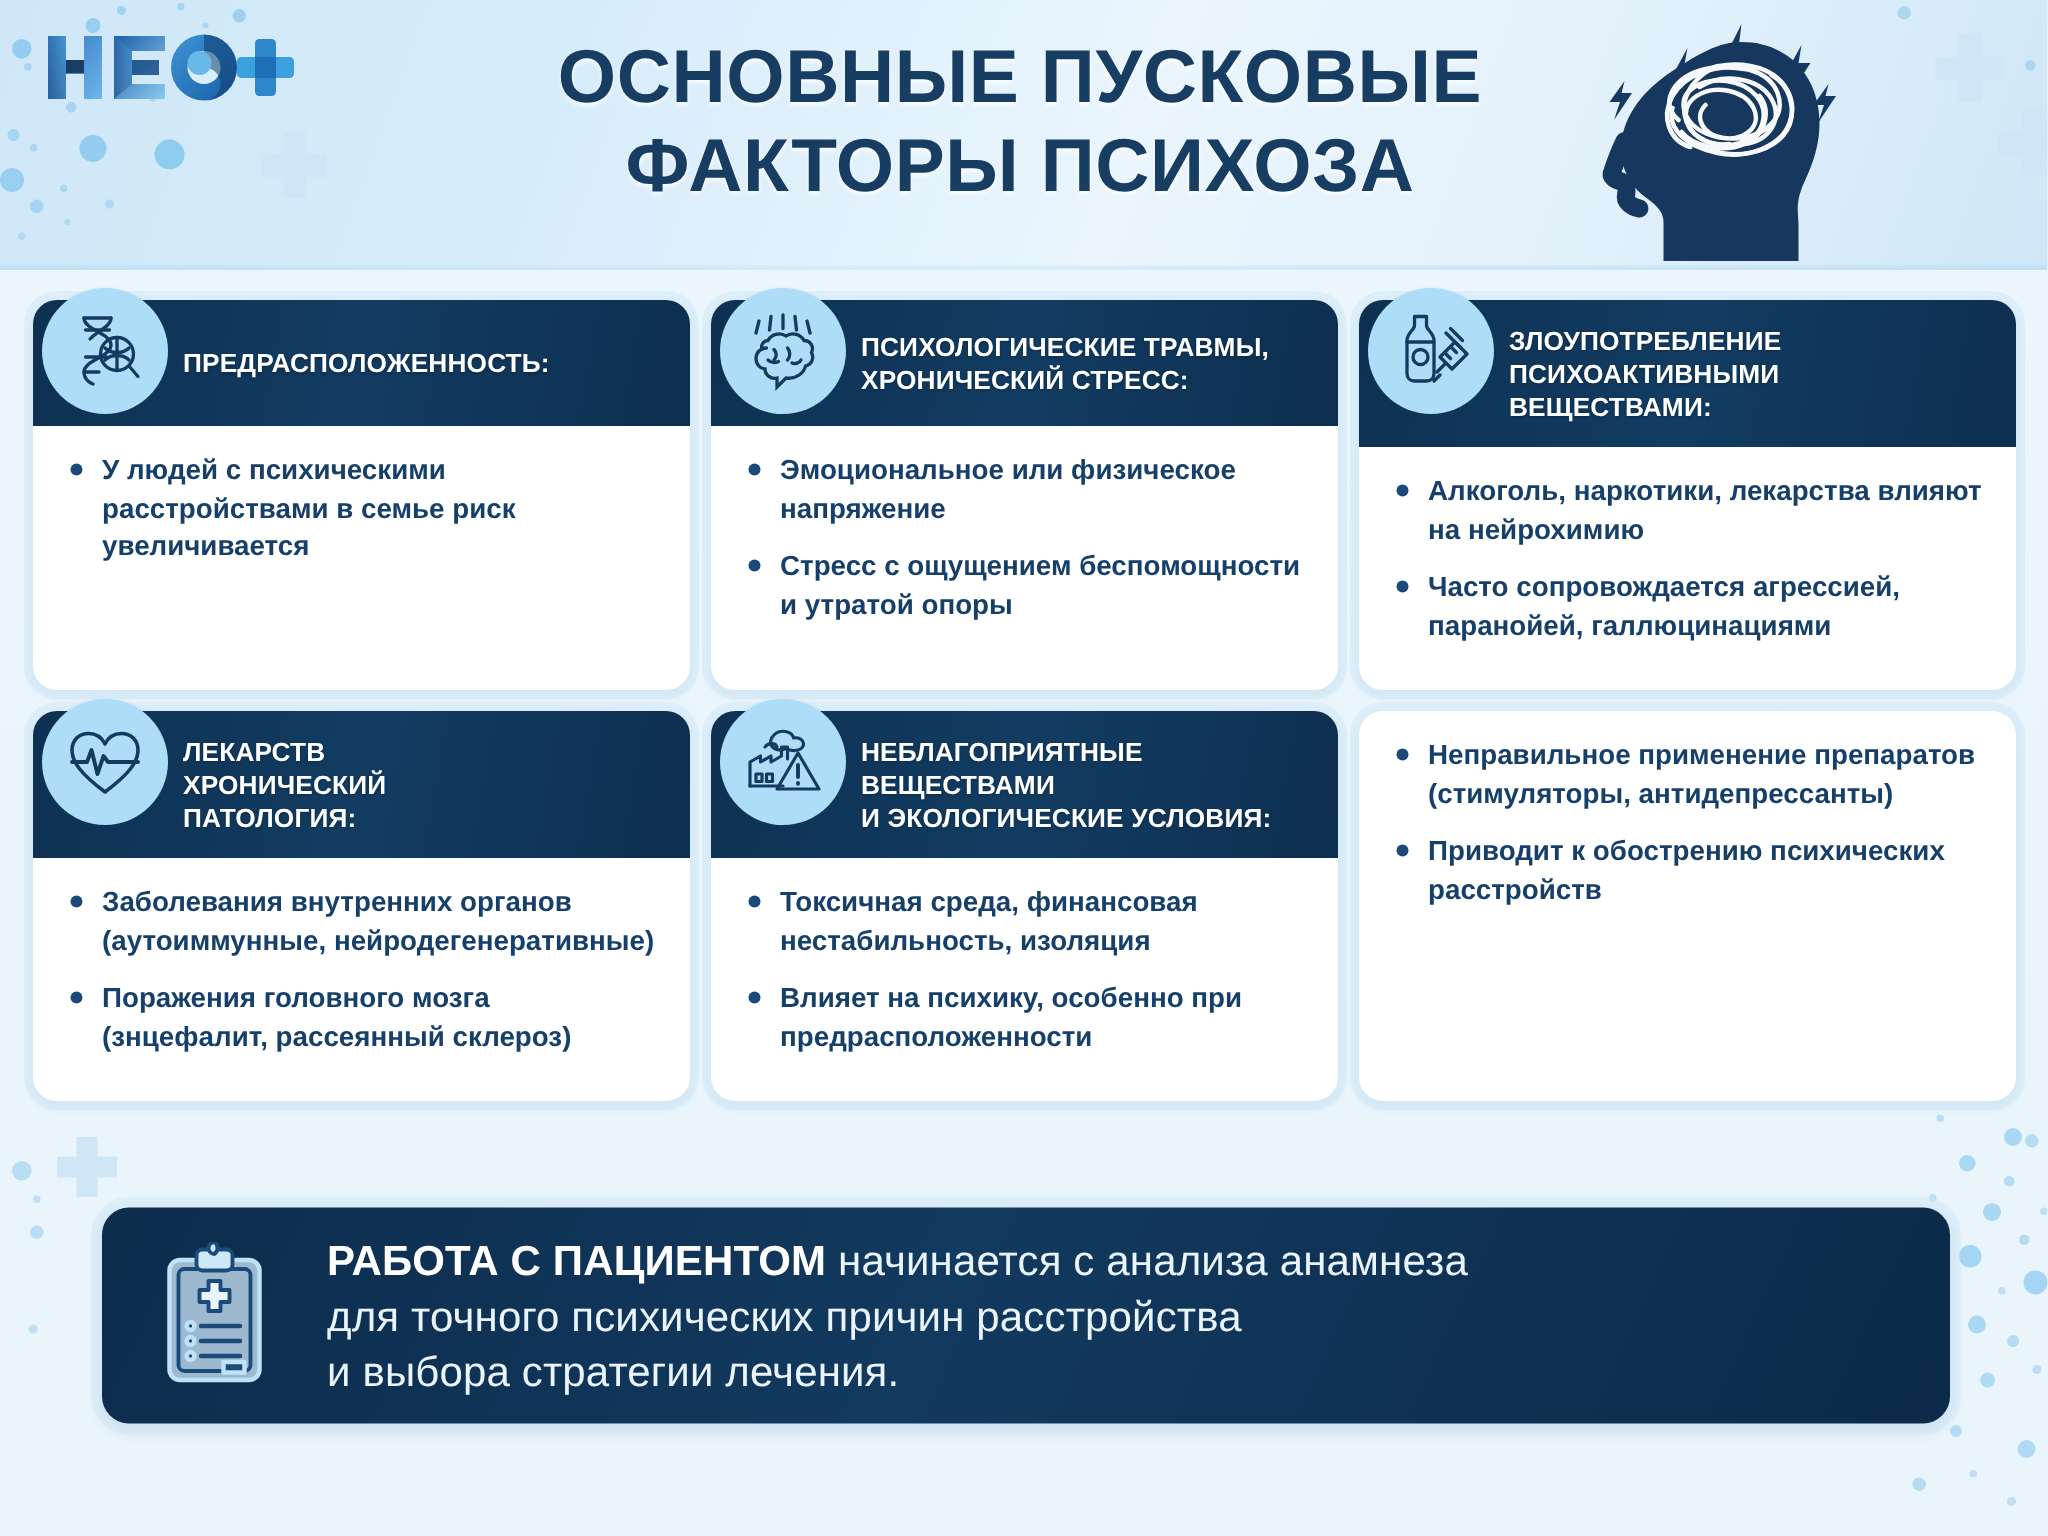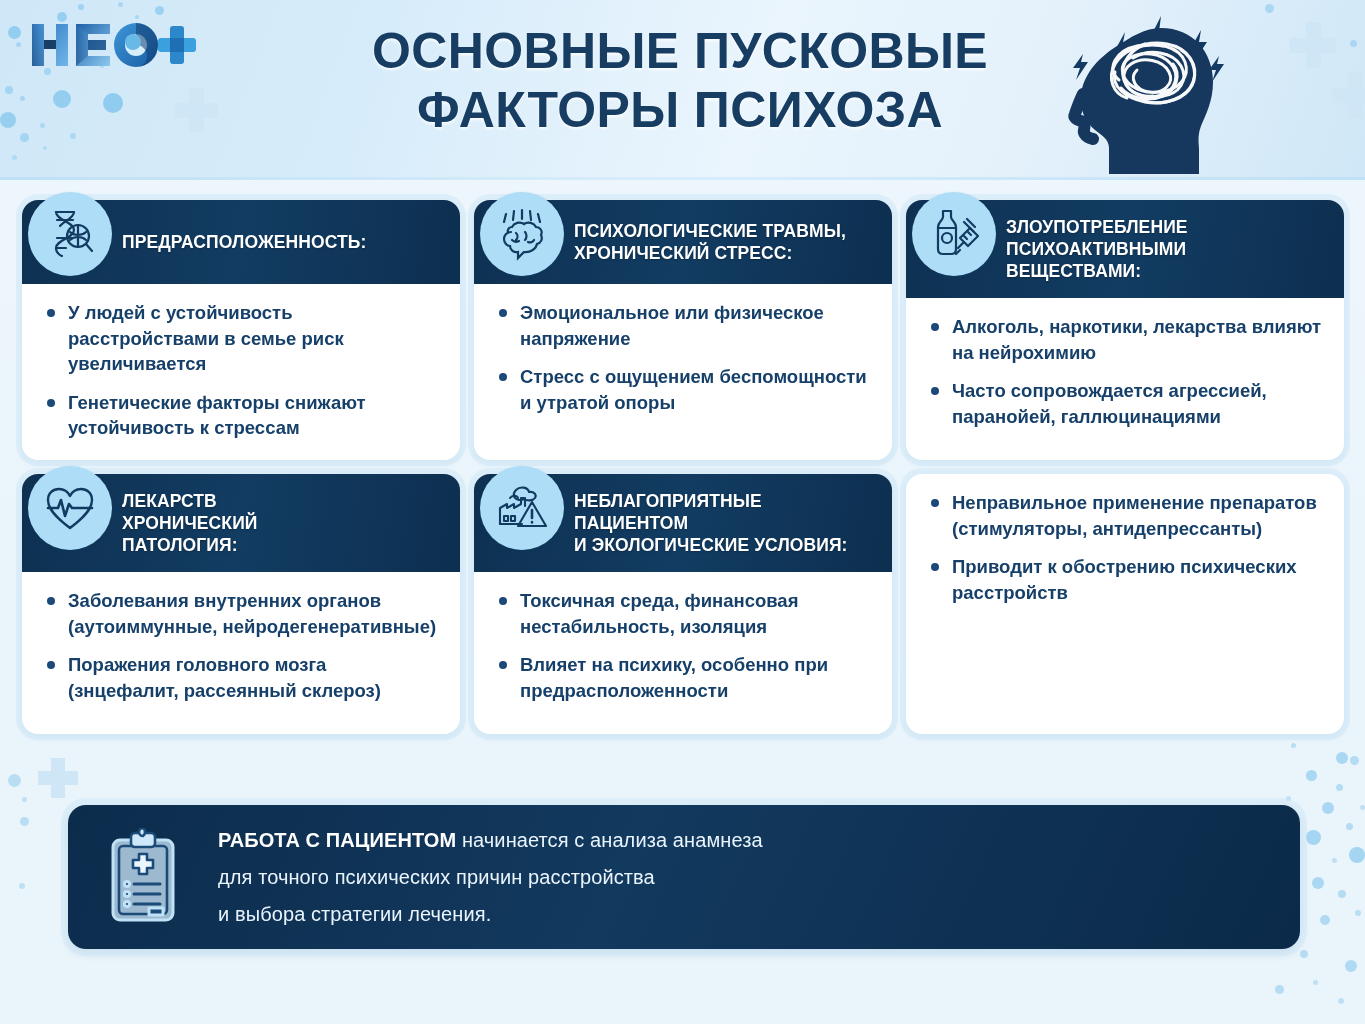--- a/index.html
+++ b/index.html
@@ -125,21 +125,21 @@
     width: 1232px; height: 144px;
     background: linear-gradient(115deg,#0c2c4c 0%,#12395e 45%,#0b2a49 100%);
     border-radius: 18px;
     box-shadow: 0 0 0 7px rgba(205,231,248,.5), 0 4px 10px rgba(20,60,100,.16);
     display: flex; align-items: center;
   }
   .banner-icon { width: 150px; display: flex; justify-content: center; }
   .banner-icon svg { display:block; }
   .banner-text {
     color: #eaf4fd;
-    font-size: 20px; line-height: 37px;
+    font-size: 28px; line-height: 37px;
     letter-spacing: .1px;
     font-weight: 400;
   }
   .banner-text b { font-weight: 700; color: #ffffff; }
   .banner-text .ln { display: block; }
 </style>
 </head>
 <body>
 
 <div class="header">
@@ -306,22 +306,21 @@
             <path d="M44 38 L50 45"></path>
             <path d="M28 26 C32 30 40 30 44 26 M28 34 C32 30 40 30 44 34 M36 19 V41"></path>
           </svg>
         </div>
         <div class="card-title">
           <span class="ln">ПРЕДРАСПОЛОЖЕННОСТЬ:</span>
         </div>
       </div>
       <div class="card-body">
         <ul class="bullets">
-          <li>У людей с устойчивость расстройствами в семье риск увеличивается</li>
-          <li>Генетические факторы снижают устойчивость к стрессам</li>
+          <li>У людей с психическими расстройствами в семье риск увеличивается</li>
         </ul>
       </div>
     </div>
 
     <div class="card">
       <div class="card-head">
         <div class="icon-badge">
           <svg width="56" height="56" viewBox="0 0 56 56" fill="none" stroke="#133a60" stroke-width="2.2" stroke-linecap="round">
             <path d="M12 8 L10 16 M20 5 L19 14 M28 4 L28 13 M36 5 L37 14 M44 8 L46 16"></path>
             <path d="M17 26 C13 26 10 29 10 33 C10 37 13 40 16 40 C16 44 20 47 24 46 L24 52 L30 46 C36 47 42 43 43 38 C47 37 49 33 47 29 C49 25 46 21 42 21 C40 17 34 15 30 18 C26 15 20 17 18 21 C15 21 13 24 14 27"></path>
@@ -399,21 +398,21 @@
             <path d="M6 44 V28 l7-4 v4 l7-4 v4 l7-4 V18 h4 v8"></path>
             <path d="M6 44 h22"></path>
             <rect x="10" y="36" width="4" height="5"></rect>
             <rect x="17" y="36" width="4" height="5"></rect>
             <path d="M38 22 L52 46 H24 Z"></path>
             <path d="M38 30 v8 M38 42 v.5" stroke-width="2.6"></path>
           </svg>
         </div>
         <div class="card-title">
           <span class="ln">НЕБЛАГОПРИЯТНЫЕ</span>
-          <span class="ln">ПАЦИЕНТОМ</span>
+          <span class="ln">ВЕЩЕСТВАМИ</span>
           <span class="ln">И ЭКОЛОГИЧЕСКИЕ УСЛОВИЯ:</span>
         </div>
       </div>
       <div class="card-body">
         <ul class="bullets">
           <li>Токсичная среда, финансовая нестабильность, изоляция</li>
           <li>Влияет на психику, особенно при предрасположенности</li>
         </ul>
       </div>
     </div>

